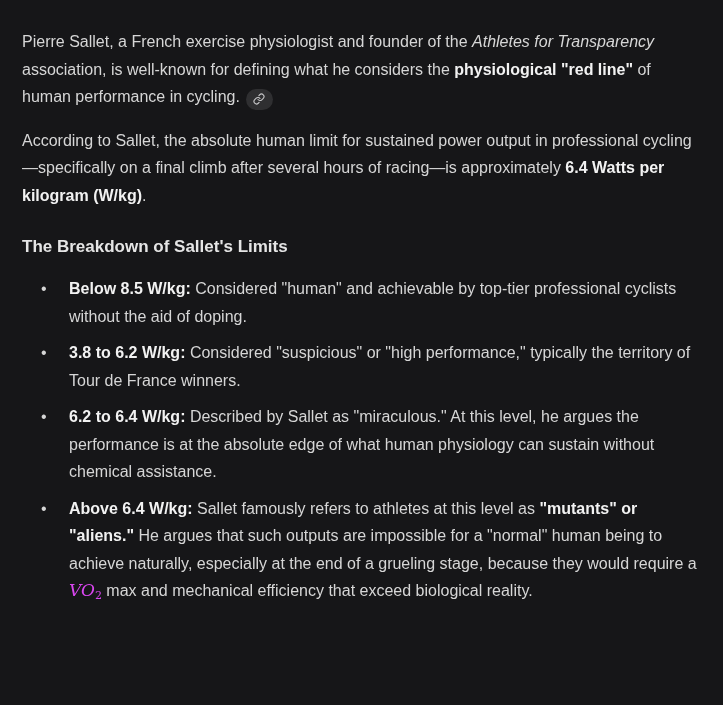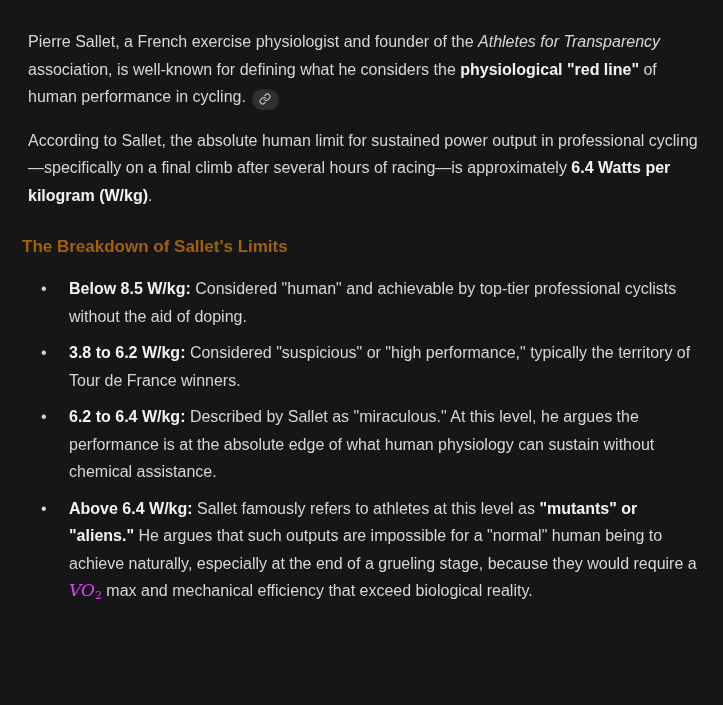--- a/index.html
+++ b/index.html
@@ -11,27 +11,27 @@
     font-family: "Liberation Sans", "DejaVu Sans", sans-serif;
     color: #d6d6d6;
     overflow: hidden;
   }
   .content {
     padding: 28px 24px 0 22px;
     font-size: 16px;
     line-height: 27.5px;
     max-width: 723px;
   }
-  p { margin: 0 0 16px 6px; }
+  p { margin: 0 0 16px 0; }
   .b { font-weight: 700; color: #f2f2f2; }
   .i { font-style: italic; }
   h3.section-heading {
     font-size: 17px;
     font-weight: 700;
-    color: #a16207;
+    color: #e5e5e5;
     margin: 26px 0 16px 0;
     line-height: 24px;
   }
   ul.limits-list {
     list-style: none;
     margin: 0;
     padding: 0;
   }
   ul.limits-list li {
     position: relative;

